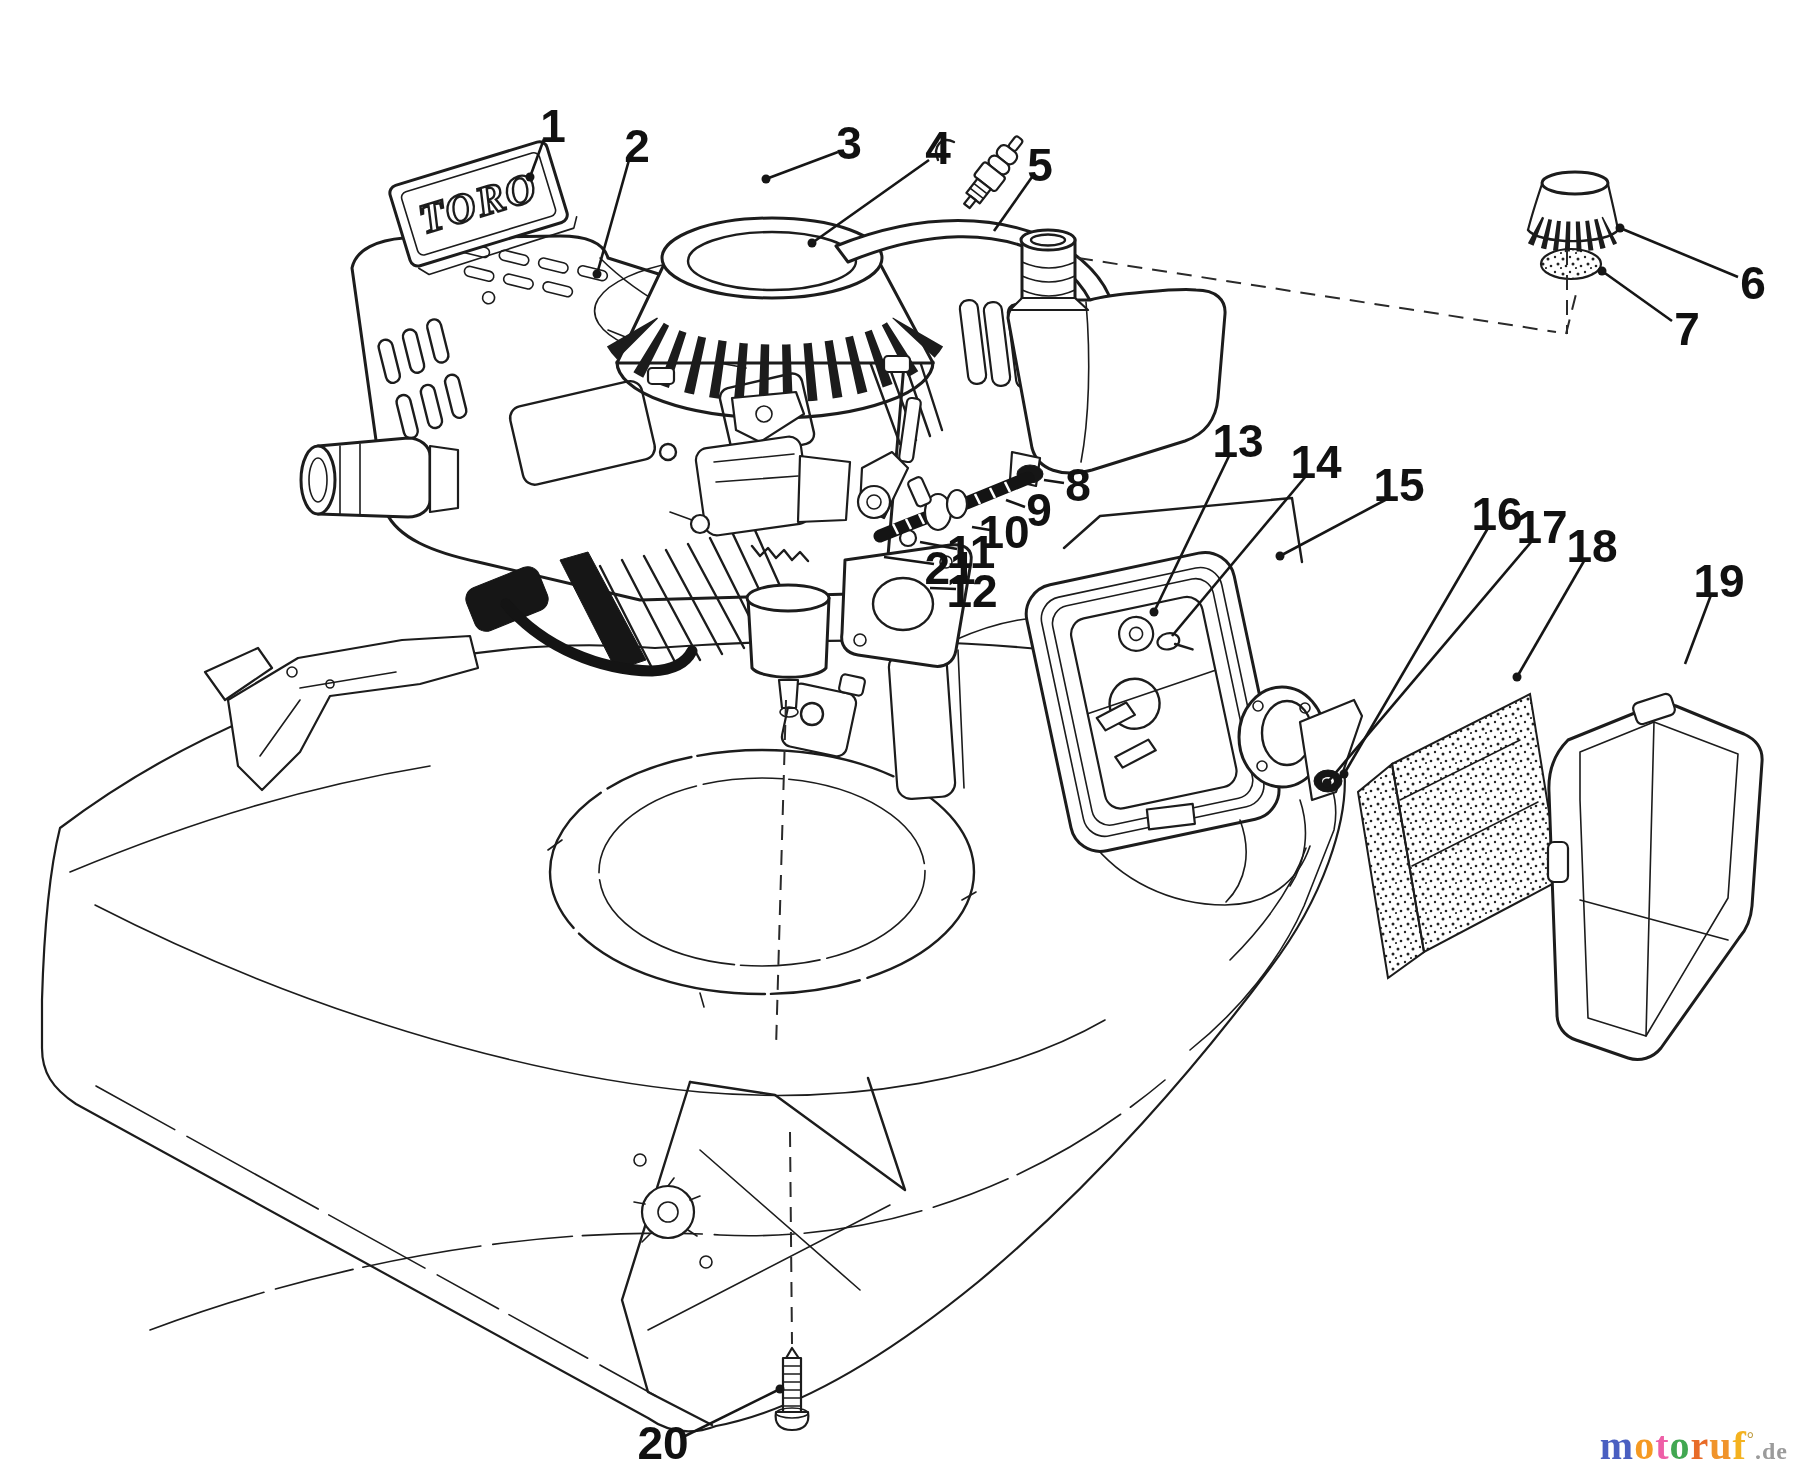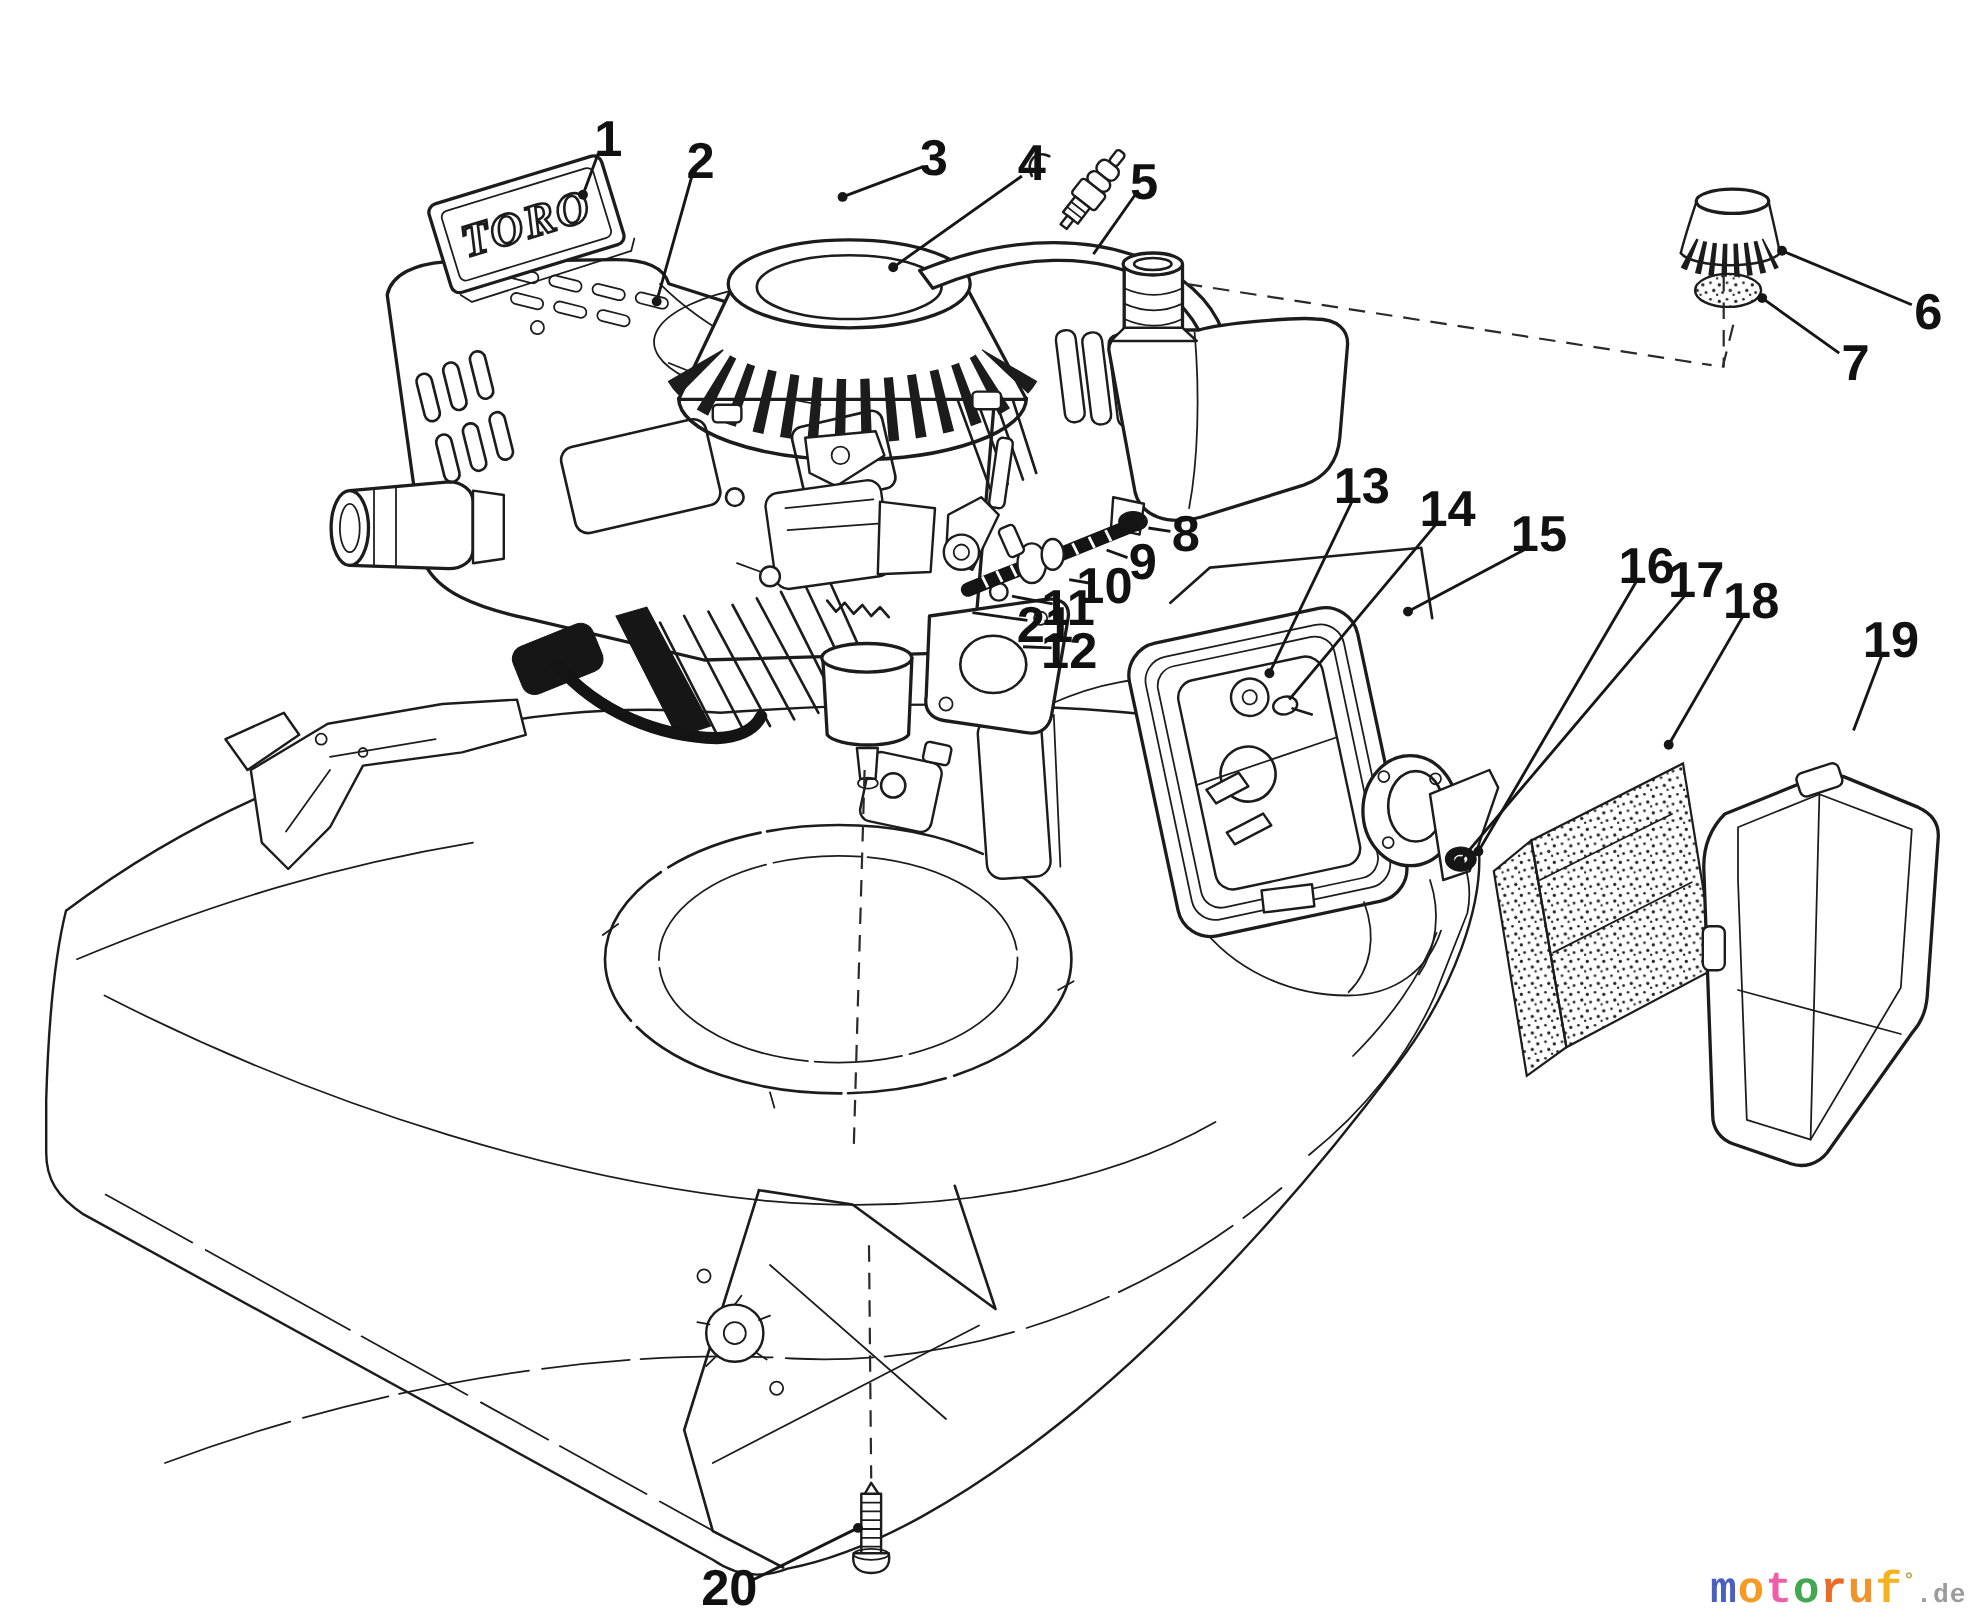--- a/index.html
+++ b/index.html
@@ -9,21 +9,21 @@
   .ln{fill:none;stroke:#1c1c1c;stroke-width:2.4;stroke-linecap:round;stroke-linejoin:round;}
   .ln3{fill:none;stroke:#1c1c1c;stroke-width:3.2;stroke-linecap:round;stroke-linejoin:round;}
   .ln1{fill:none;stroke:#1c1c1c;stroke-width:1.6;stroke-linecap:round;stroke-linejoin:round;}
   .wfill{fill:#ffffff;stroke:#1c1c1c;stroke-width:3;stroke-linejoin:round;}
   .wfill2{fill:#ffffff;stroke:#1c1c1c;stroke-width:2.2;stroke-linejoin:round;}
   .dark{fill:#161616;stroke:#161616;}
   .leader{stroke:#161616;stroke-width:2.6;}
   .callout-num{font-family:"Liberation Sans",sans-serif;font-weight:bold;font-size:46px;fill:#111;
                text-anchor:middle;}
   .dash{fill:none;stroke:#2a2a2a;stroke-width:2;stroke-dasharray:15 10;}
-  #watermark{position:absolute;right:12px;bottom:6px;font-family:Liberation Mono, monospace;
+  #watermark{position:absolute;right:12px;bottom:6px;font-family:Liberation Serif, serif;
              font-weight:bold;font-size:40px;letter-spacing:1px;user-select:none;}
   #watermark .wm-letter{display:inline-block;}
   #watermark .wm-small{font-size:18px;vertical-align:super;}
   #watermark .wm-suffix{font-size:24px;font-weight:bold;}
 </style>
 </head>
 <body>
 
 <div id="stage">
 <svg width="1800" height="1475" viewBox="0 0 1800 1475">

